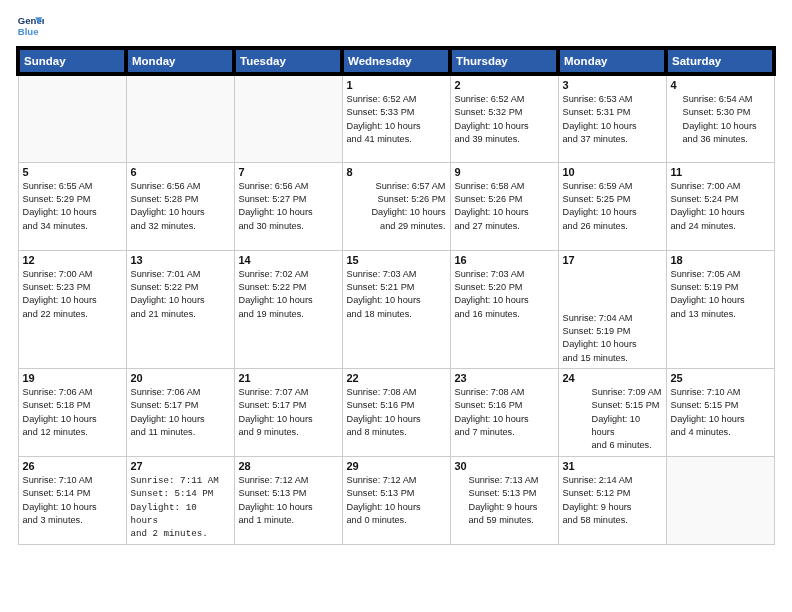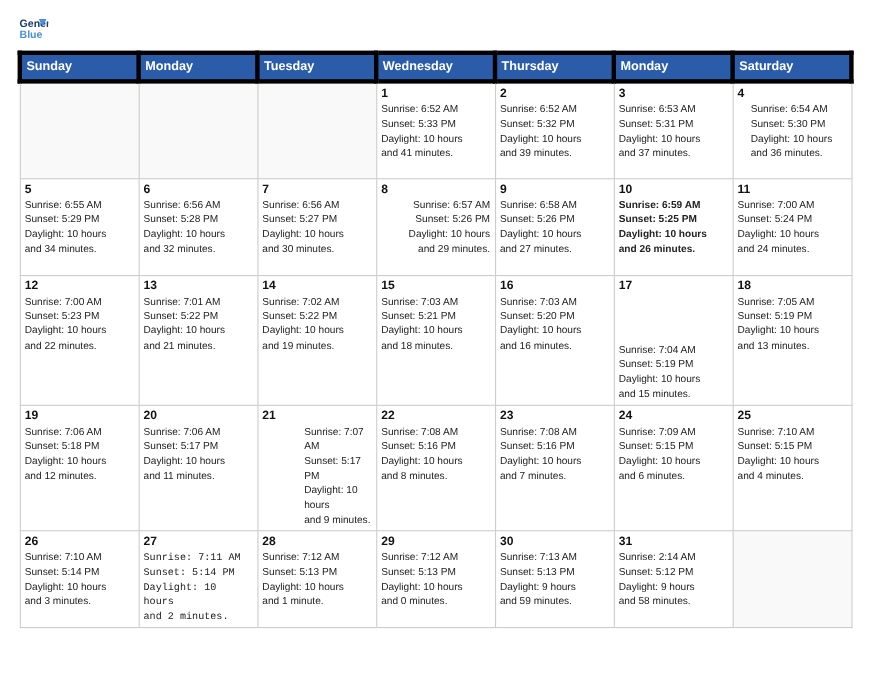--- a/index.html
+++ b/index.html
@@ -176,21 +176,21 @@
           </td>
           <td>
             <div class="day-number">9</div>
             <div class="day-info" style="white-space: pre-line;">Sunrise: 6:58 AM
 Sunset: 5:26 PM
 Daylight: 10 hours
 and 27 minutes.</div>
           </td>
           <td>
             <div class="day-number">10</div>
-            <div class="day-info" style="white-space: pre-line; font-weight: bold;">Sunrise: 6:59 AM
+            <div class="day-info" style="white-space: pre-line;">Sunrise: 6:59 AM
 Sunset: 5:25 PM
 Daylight: 10 hours
 and 26 minutes.</div>
           </td>
           <td>
             <div class="day-number">11</div>
             <div class="day-info" style="white-space: pre-line;">Sunrise: 7:00 AM
 Sunset: 5:24 PM
 Daylight: 10 hours
 and 24 minutes.</div>
@@ -257,42 +257,42 @@
           </td>
           <td>
             <div class="day-number">20</div>
             <div class="day-info" style="white-space: pre-line;">Sunrise: 7:06 AM
 Sunset: 5:17 PM
 Daylight: 10 hours
 and 11 minutes.</div>
           </td>
           <td>
             <div class="day-number">21</div>
-            <div class="day-info" style="white-space: pre-line; margin-left: 38px;">Sunrise: 7:07 AM
+            <div class="day-info" style="white-space: pre-line;">Sunrise: 7:07 AM
 Sunset: 5:17 PM
 Daylight: 10 hours
 and 9 minutes.</div>
           </td>
           <td>
             <div class="day-number">22</div>
             <div class="day-info" style="white-space: pre-line;">Sunrise: 7:08 AM
 Sunset: 5:16 PM
 Daylight: 10 hours
 and 8 minutes.</div>
           </td>
           <td>
             <div class="day-number">23</div>
             <div class="day-info" style="white-space: pre-line;">Sunrise: 7:08 AM
 Sunset: 5:16 PM
 Daylight: 10 hours
 and 7 minutes.</div>
           </td>
           <td>
             <div class="day-number">24</div>
-            <div class="day-info" style="white-space: pre-line;">Sunrise: 7:09 AM
+            <div class="day-info" style="white-space: pre-line; margin-left: 29px;">Sunrise: 7:09 AM
 Sunset: 5:15 PM
 Daylight: 10 hours
 and 6 minutes.</div>
           </td>
           <td>
             <div class="day-number">25</div>
             <div class="day-info" style="white-space: pre-line;">Sunrise: 7:10 AM
 Sunset: 5:15 PM
 Daylight: 10 hours
 and 4 minutes.</div>
@@ -322,21 +322,21 @@
           </td>
           <td>
             <div class="day-number">29</div>
             <div class="day-info" style="white-space: pre-line;">Sunrise: 7:12 AM
 Sunset: 5:13 PM
 Daylight: 10 hours
 and 0 minutes.</div>
           </td>
           <td>
             <div class="day-number">30</div>
-            <div class="day-info" style="white-space: pre-line;">Sunrise: 7:13 AM
+            <div class="day-info" style="white-space: pre-line; margin-left: 14px;">Sunrise: 7:13 AM
 Sunset: 5:13 PM
 Daylight: 9 hours
 and 59 minutes.</div>
           </td>
           <td>
             <div class="day-number">31</div>
             <div class="day-info" style="white-space: pre-line;">Sunrise: 2:14 AM
 Sunset: 5:12 PM
 Daylight: 9 hours
 and 58 minutes.</div>

